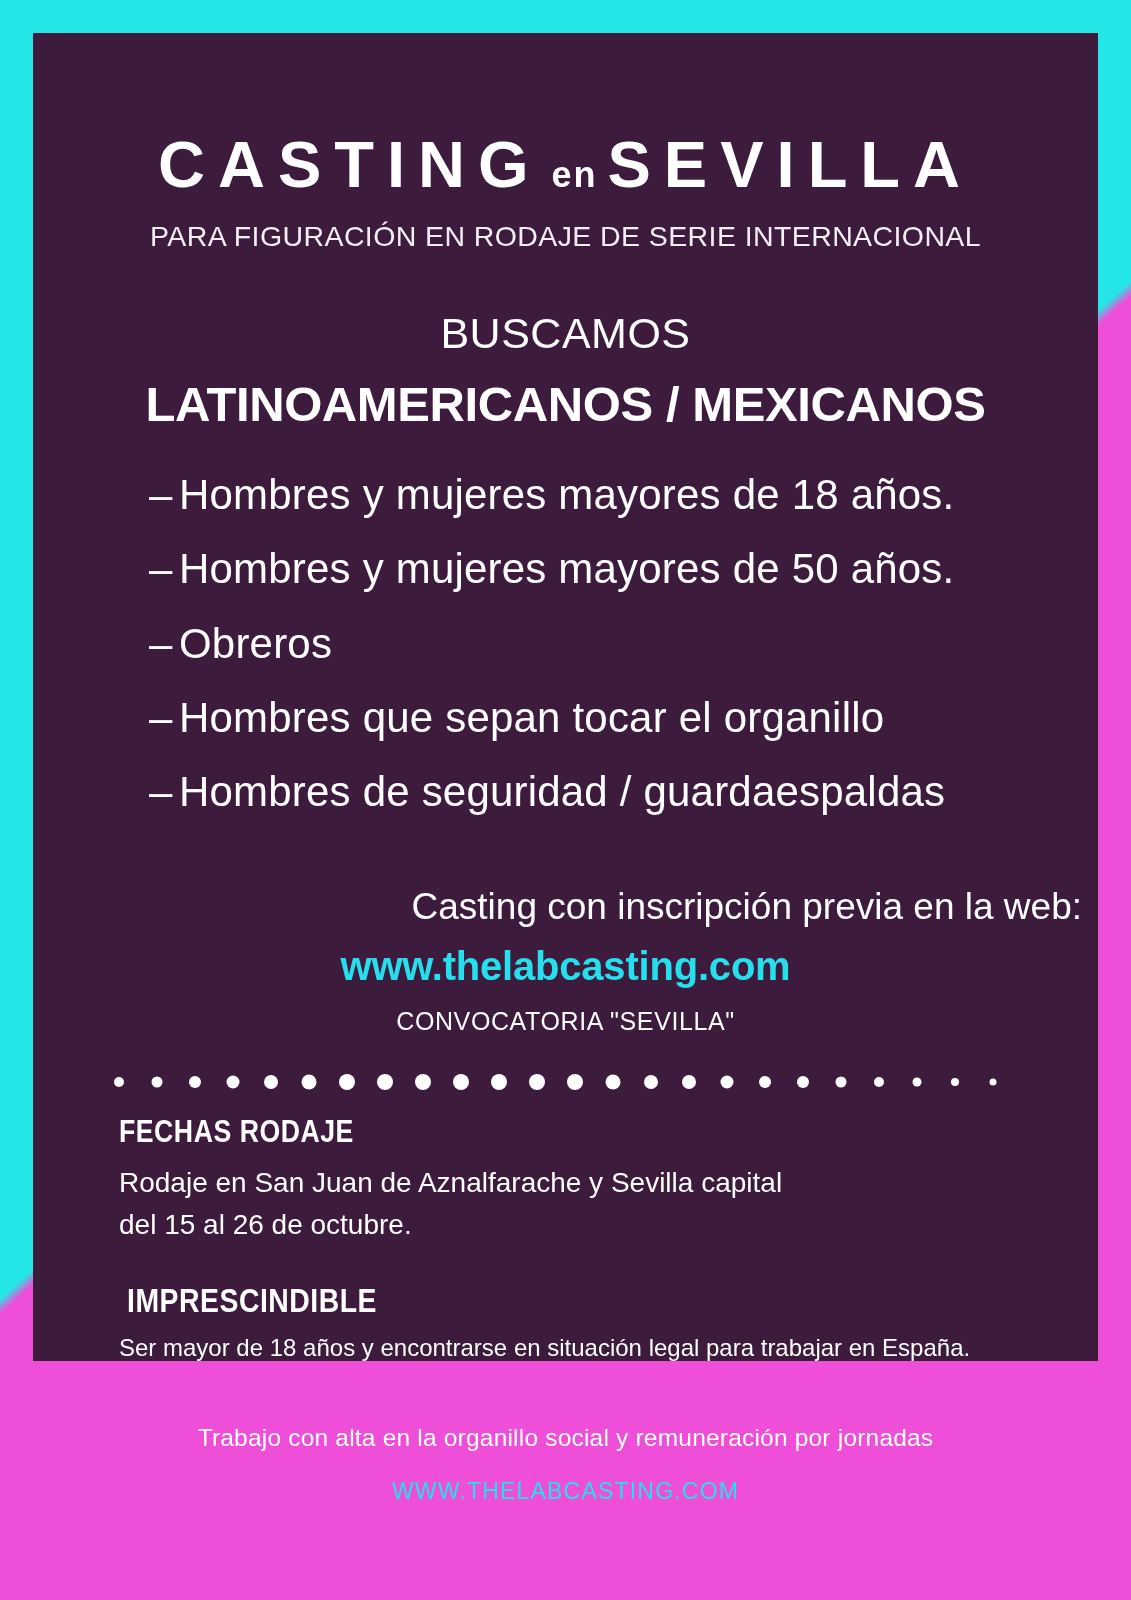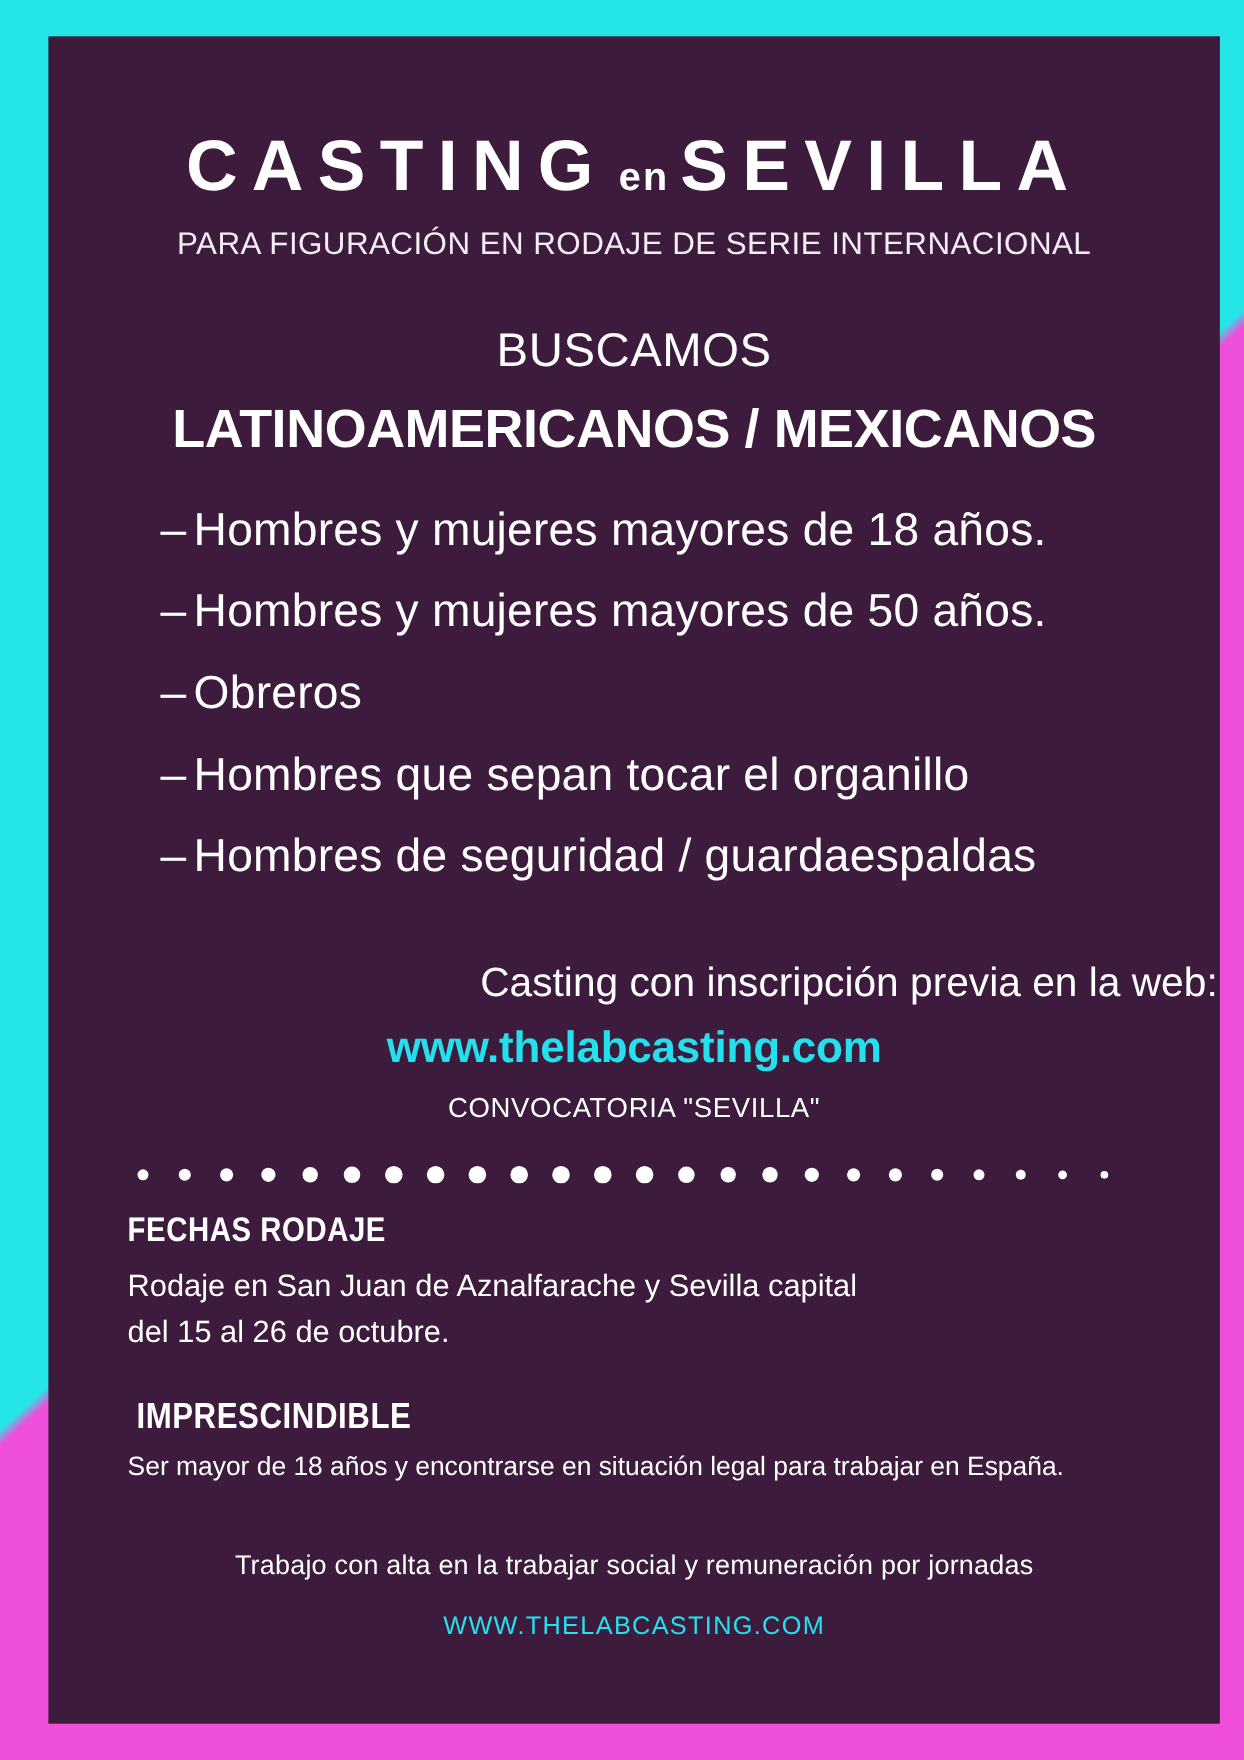--- a/index.html
+++ b/index.html
@@ -19,27 +19,27 @@
     position: relative;
     width: 1131px;
     height: 1600px;
     
     background: linear-gradient(138deg, #25e6e6 0%, #25e6e6 49.6%, #ef4fd8 50.2%, #ef4fd8 100%);
     overflow: hidden;
   }
 
   .inner {
     position: absolute;
-    left: 44px;
+    left: 33px;
     top: 33px;
     width: 1065px;
-    height: 1534px;
+    height: 1328px;
     background: #3d1b3d;
     box-sizing: border-box;
-    padding: 2px;
+    padding: 16px;
     color: #ffffff;
   }
 
   
   .title-row {
     text-align: center;
     margin-top: 78px;
     white-space: nowrap;
   }
   .title-main {
@@ -235,17 +235,17 @@
 
     <div class="sect-head">FECHAS RODAJE</div>
     <div class="sect-body">
       <div>Rodaje en San Juan de Aznalfarache y Sevilla capital</div>
       <div>del 15 al 26 de octubre.</div>
     </div>
 
     <div class="sect-head2">IMPRESCINDIBLE</div>
     <div class="sect-body2">Ser mayor de 18 años y encontrarse en situación legal para trabajar en España.</div>
 
-    <div class="footer-note">Trabajo con alta en la trabajar social y remuneración por jornadas</div>
+    <div class="footer-note">Trabajo con alta en la organillo social y remuneración por jornadas</div>
     <div class="footer-url">WWW.THELABCASTING.COM</div>
 
   </div>
 </div>
 
 </body></html>

